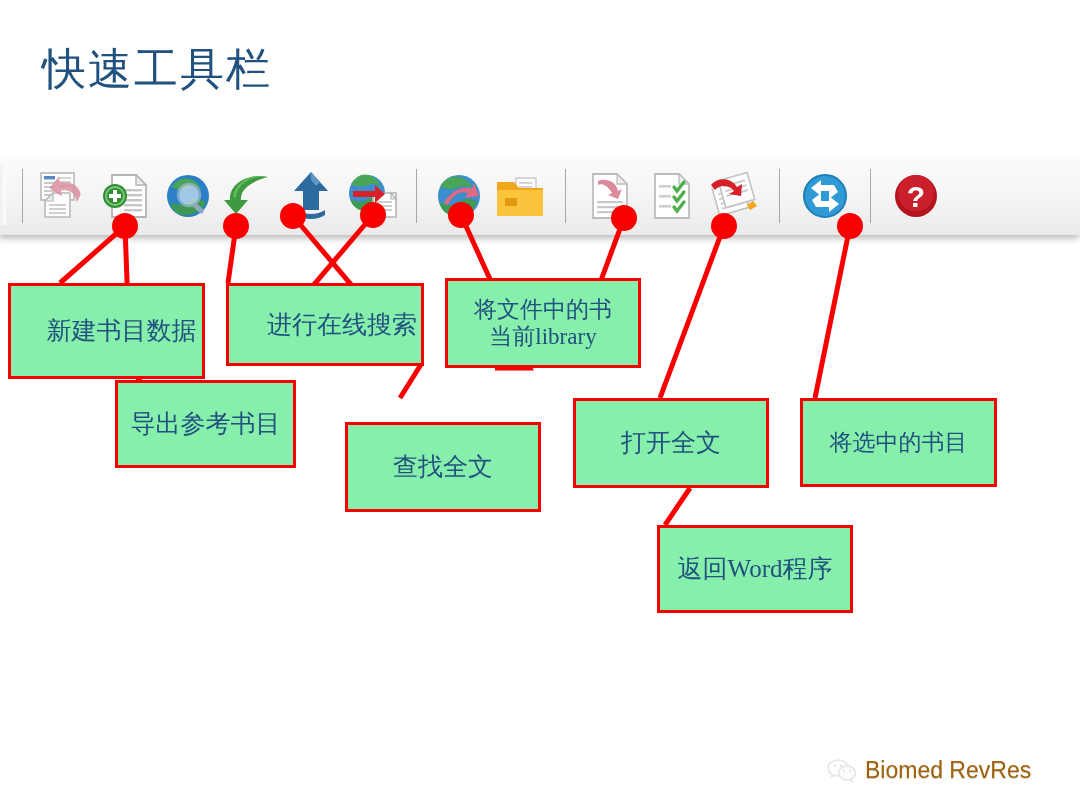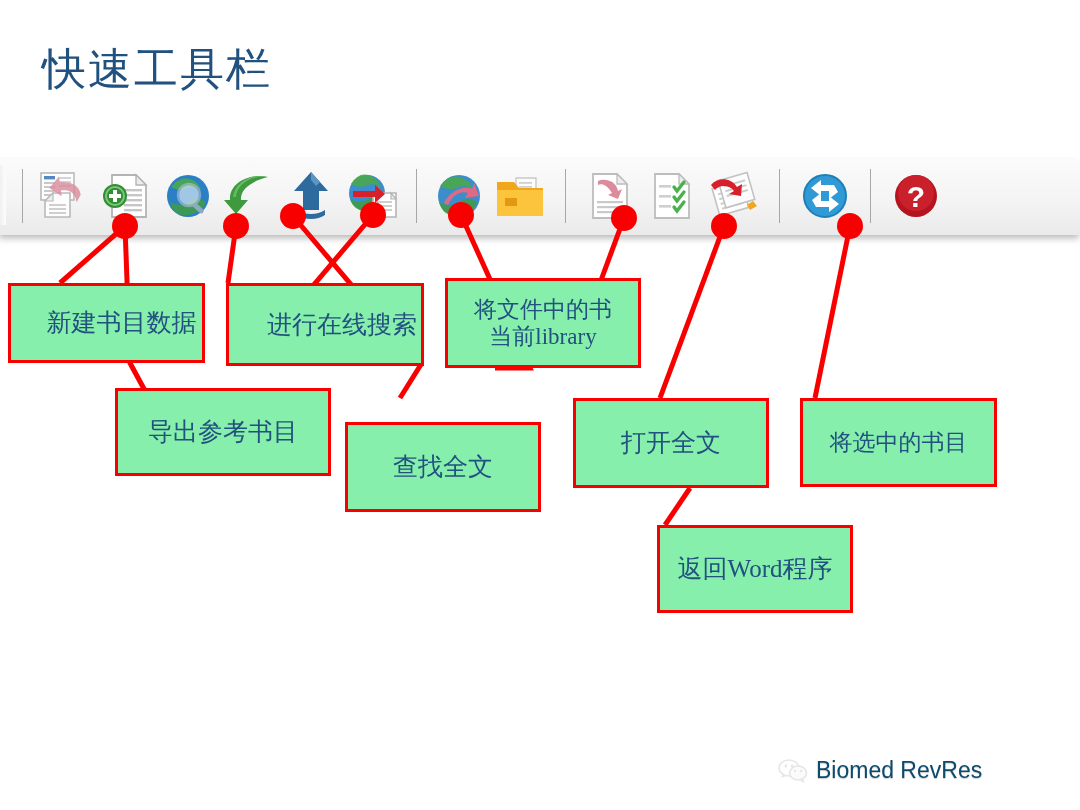--- a/index.html
+++ b/index.html
@@ -25,36 +25,36 @@
   .tb-btn svg{display:block;}
 
   
   .callout{position:absolute;background:#86efac;border:3px solid #f90000;
        color:#21517e;font-size:25px;line-height:1.18;
        display:flex;align-items:center;justify-content:center;text-align:center;
        box-sizing:border-box;}
   .callout.small{font-size:23px;}
   .callout span{display:block;padding:0 4px;}
 
-  #co-new      {left:8px;  top:283px; width:197px;height:80px;padding-left:30px;}
+  #co-new      {left:8px;  top:283px; width:197px;height:96px;padding-left:30px;}
   #co-search   {left:226px;top:283px; width:198px;height:83px;justify-content:flex-end;}
   #co-import   {left:445px;top:278px; width:196px;height:90px;}
-  #co-export   {left:115px;top:388px; width:216px;height:88px;}
+  #co-export   {left:115px;top:380px; width:181px;height:88px;}
   #co-findft   {left:345px;top:398px; width:196px;height:90px;margin-top:24px;}
   #co-openft   {left:573px;top:398px; width:196px;height:90px;}
   #co-insert   {left:800px;top:398px; width:197px;height:89px;}
   #co-word     {left:657px;top:525px; width:196px;height:88px;}
 
   
   #connectors{position:absolute;left:0;top:0;width:1080px;height:810px;
        pointer-events:none;}
 
   
-  #watermark{position:absolute;left:778px;top:757px;display:flex;align-items:center;
-       gap:8px;color:#0c4a6e;font-size:23px;
+  #watermark{position:absolute;left:827px;top:757px;display:flex;align-items:center;
+       gap:8px;color:#a16207;font-size:23px;
        font-family:"Liberation Sans","DejaVu Sans",sans-serif;
        text-shadow:0 1px 1px rgba(160,160,160,.55);}
   #watermark svg{display:block;}
 </style>
 </head>
 <body>
 
 <div id="slide-title">快速工具栏</div>
 
 <div id="toolbar">

